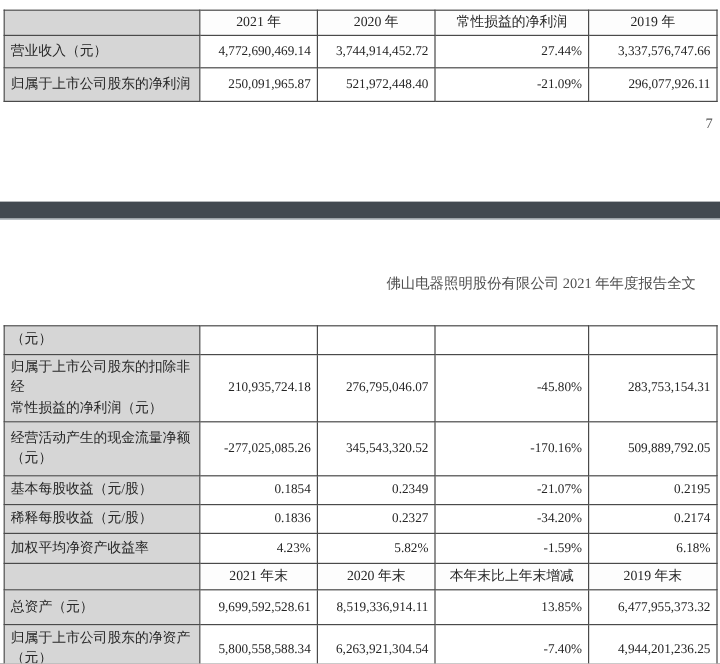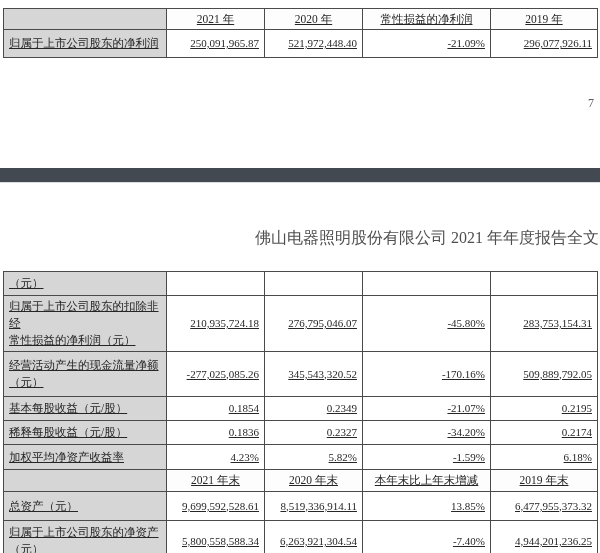--- a/index.html
+++ b/index.html
@@ -3,31 +3,31 @@
 <meta charset="utf-8">
 <style>
   html,body{margin:0;padding:0;background:#888;}
   #canvas{
     position:relative;width:600px;height:553px;background:#ffffff;
     font-family:"Liberation Serif","DejaVu Serif",serif;color:#262626;
     overflow:hidden;
   }
   table{border-collapse:collapse;table-layout:fixed;width:594px;}
   td{border:1px solid #4a4a4a;overflow:hidden;vertical-align:middle;
-     font-size:11px;line-height:15px;text-decoration:underline;}
+     font-size:11px;line-height:15px;}
   .lbl{background:#d6d6d6;text-align:left;padding:2px 3px 2px 5px;
        font-size:11.5px;line-height:17px;white-space:pre-line;}
   .num{background:#ffffff;text-align:right;padding:2px 5px 2px 2px;}
   .hdr{background:#fdfdfd;text-align:center;font-size:11.5px;padding:2px;}
   #table1{position:absolute;left:3px;top:8px;border-top:1.5px solid #333;border-bottom:1.5px solid #333;}
   #table2{position:absolute;left:3px;top:271px;border-top:1.5px solid #333;border-bottom:2.5px solid #222;}
   #page-number{position:absolute;left:588px;top:96px;font-size:12px;color:#5a5a5a;}
   #page-break-bar{position:absolute;left:0;top:168px;width:600px;height:14px;
       background:#424950;border-bottom:1px solid #d8dee3;}
-  #doc-header{position:absolute;right:1px;top:228px;font-size:16px;color:#4f4f4f;
+  #doc-header{position:absolute;right:20px;top:228px;font-size:12px;color:#4f4f4f;
       white-space:nowrap;}
 </style>
 </head>
 <body>
 
 <div id="canvas">
 
   <table id="table1">
     <colgroup>
       <col style="width:163px">
@@ -36,20 +36,27 @@
       <col style="width:128px">
         <col style="width:107px">
     </colgroup>
     <tbody>
         <tr style="height:21px">
       <td class="lbl"></td>
       <td class="hdr">2021 年</td>
       <td class="hdr">2020 年</td>
       <td class="hdr">常性损益的净利润</td>
       <td class="hdr">2019 年</td>
+    </tr>
+    <tr style="height:27px">
+      <td class="lbl">营业收入（元）</td>
+      <td class="num">4,772,690,469.14</td>
+      <td class="num">3,744,914,452.72</td>
+      <td class="num">27.44%</td>
+      <td class="num">3,337,576,747.66</td>
     </tr>
     <tr style="height:28px">
       <td class="lbl">归属于上市公司股东的净利润</td>
       <td class="num">250,091,965.87</td>
       <td class="num">521,972,448.40</td>
       <td class="num">-21.09%</td>
       <td class="num">296,077,926.11</td>
     </tr>
   </tbody>
     </table>

